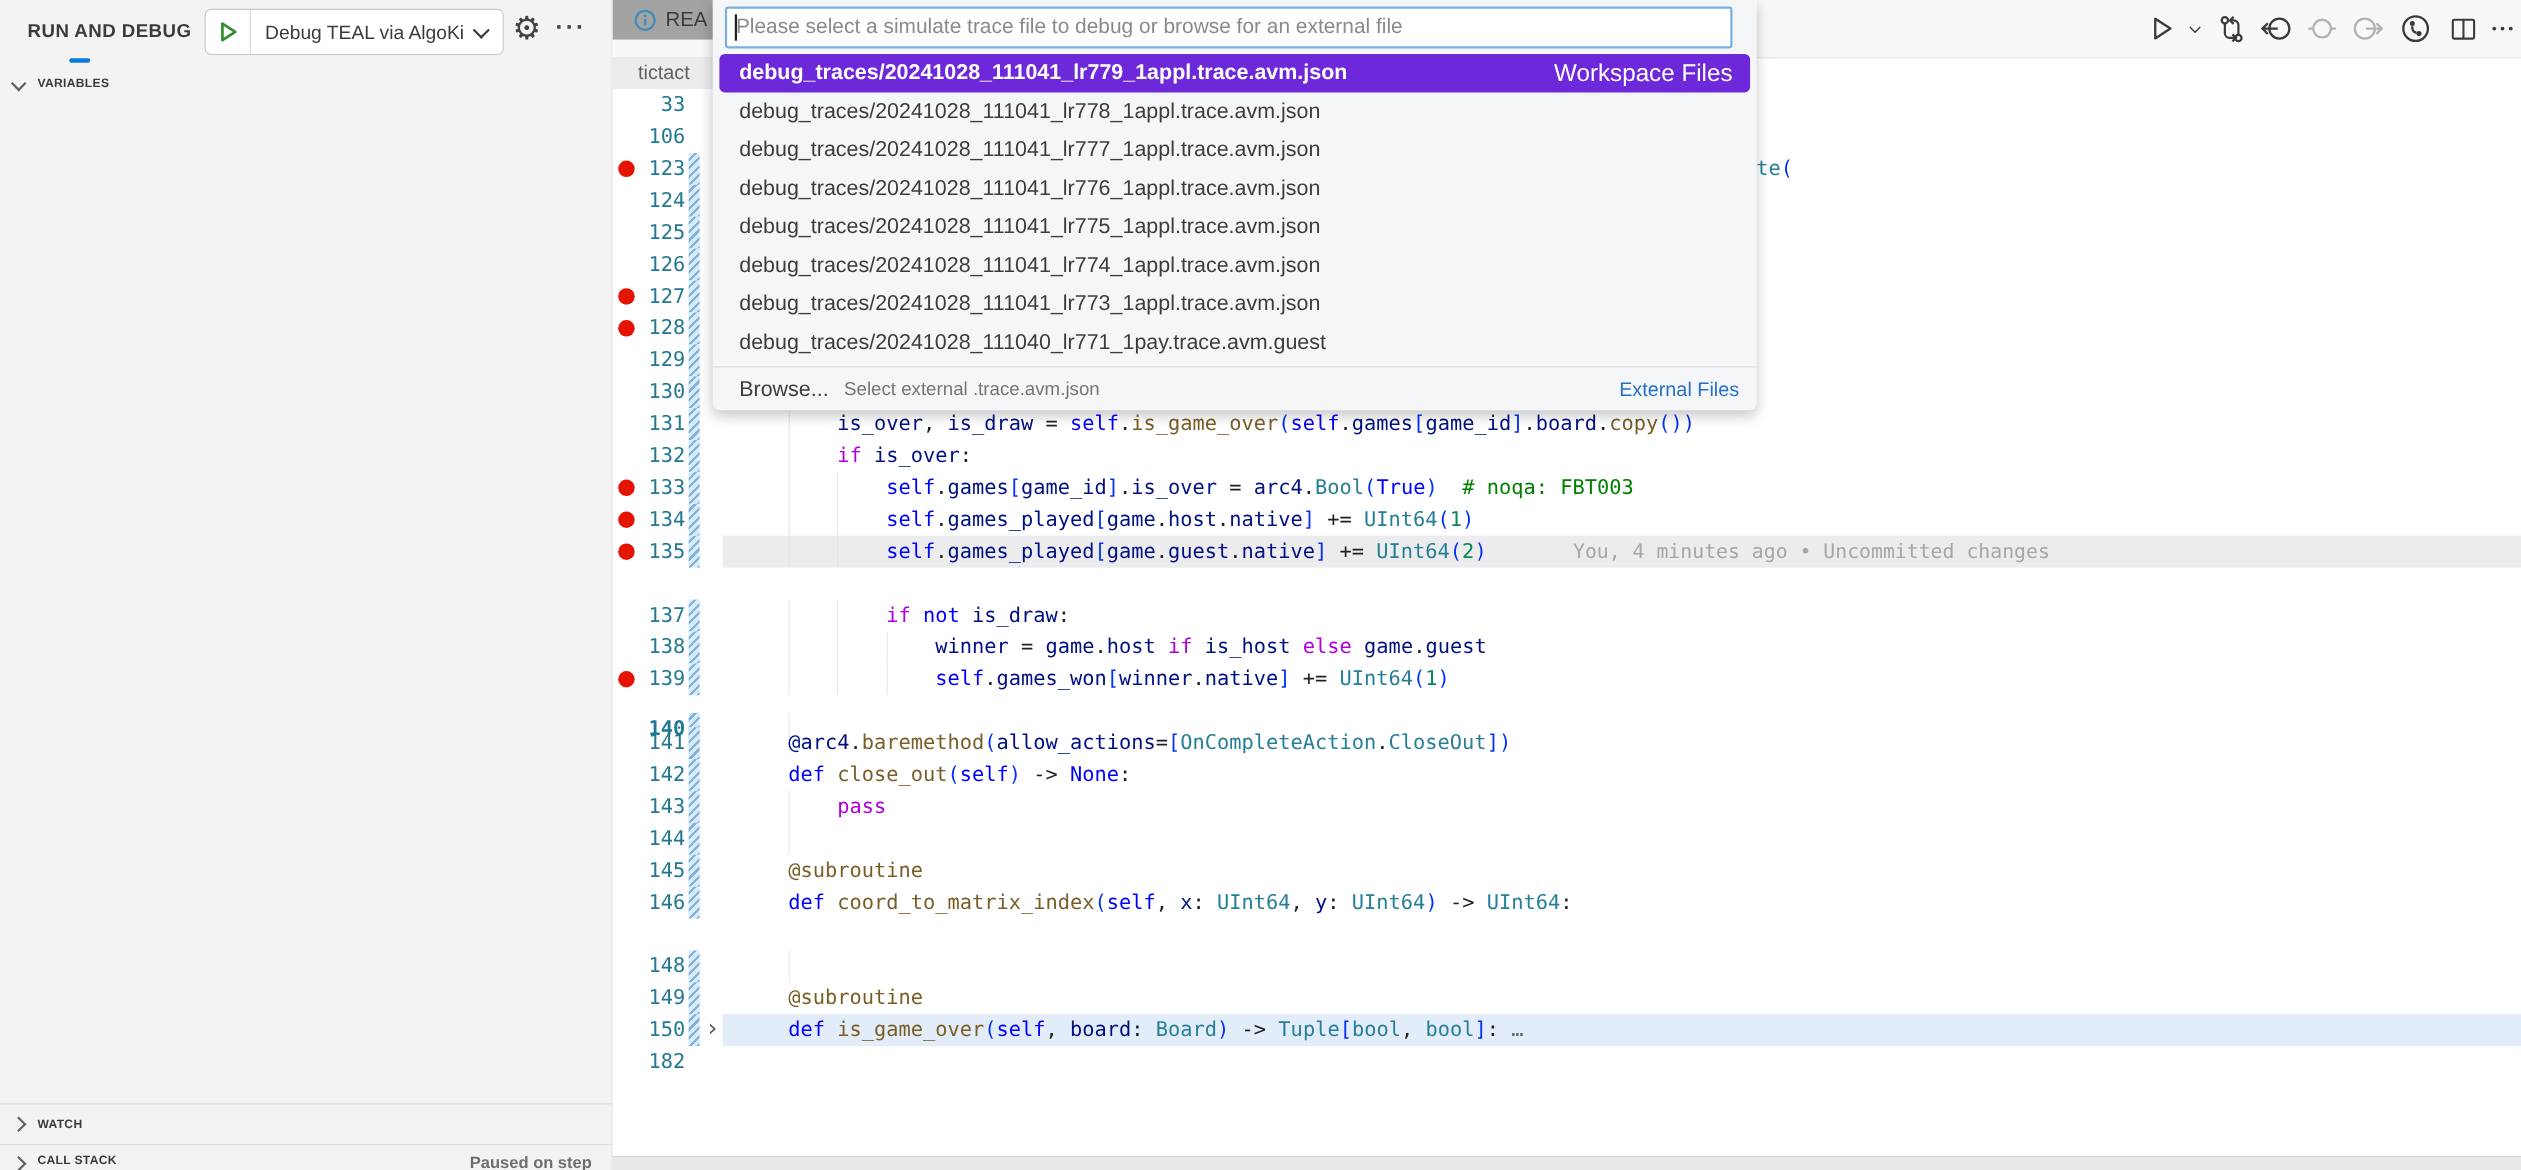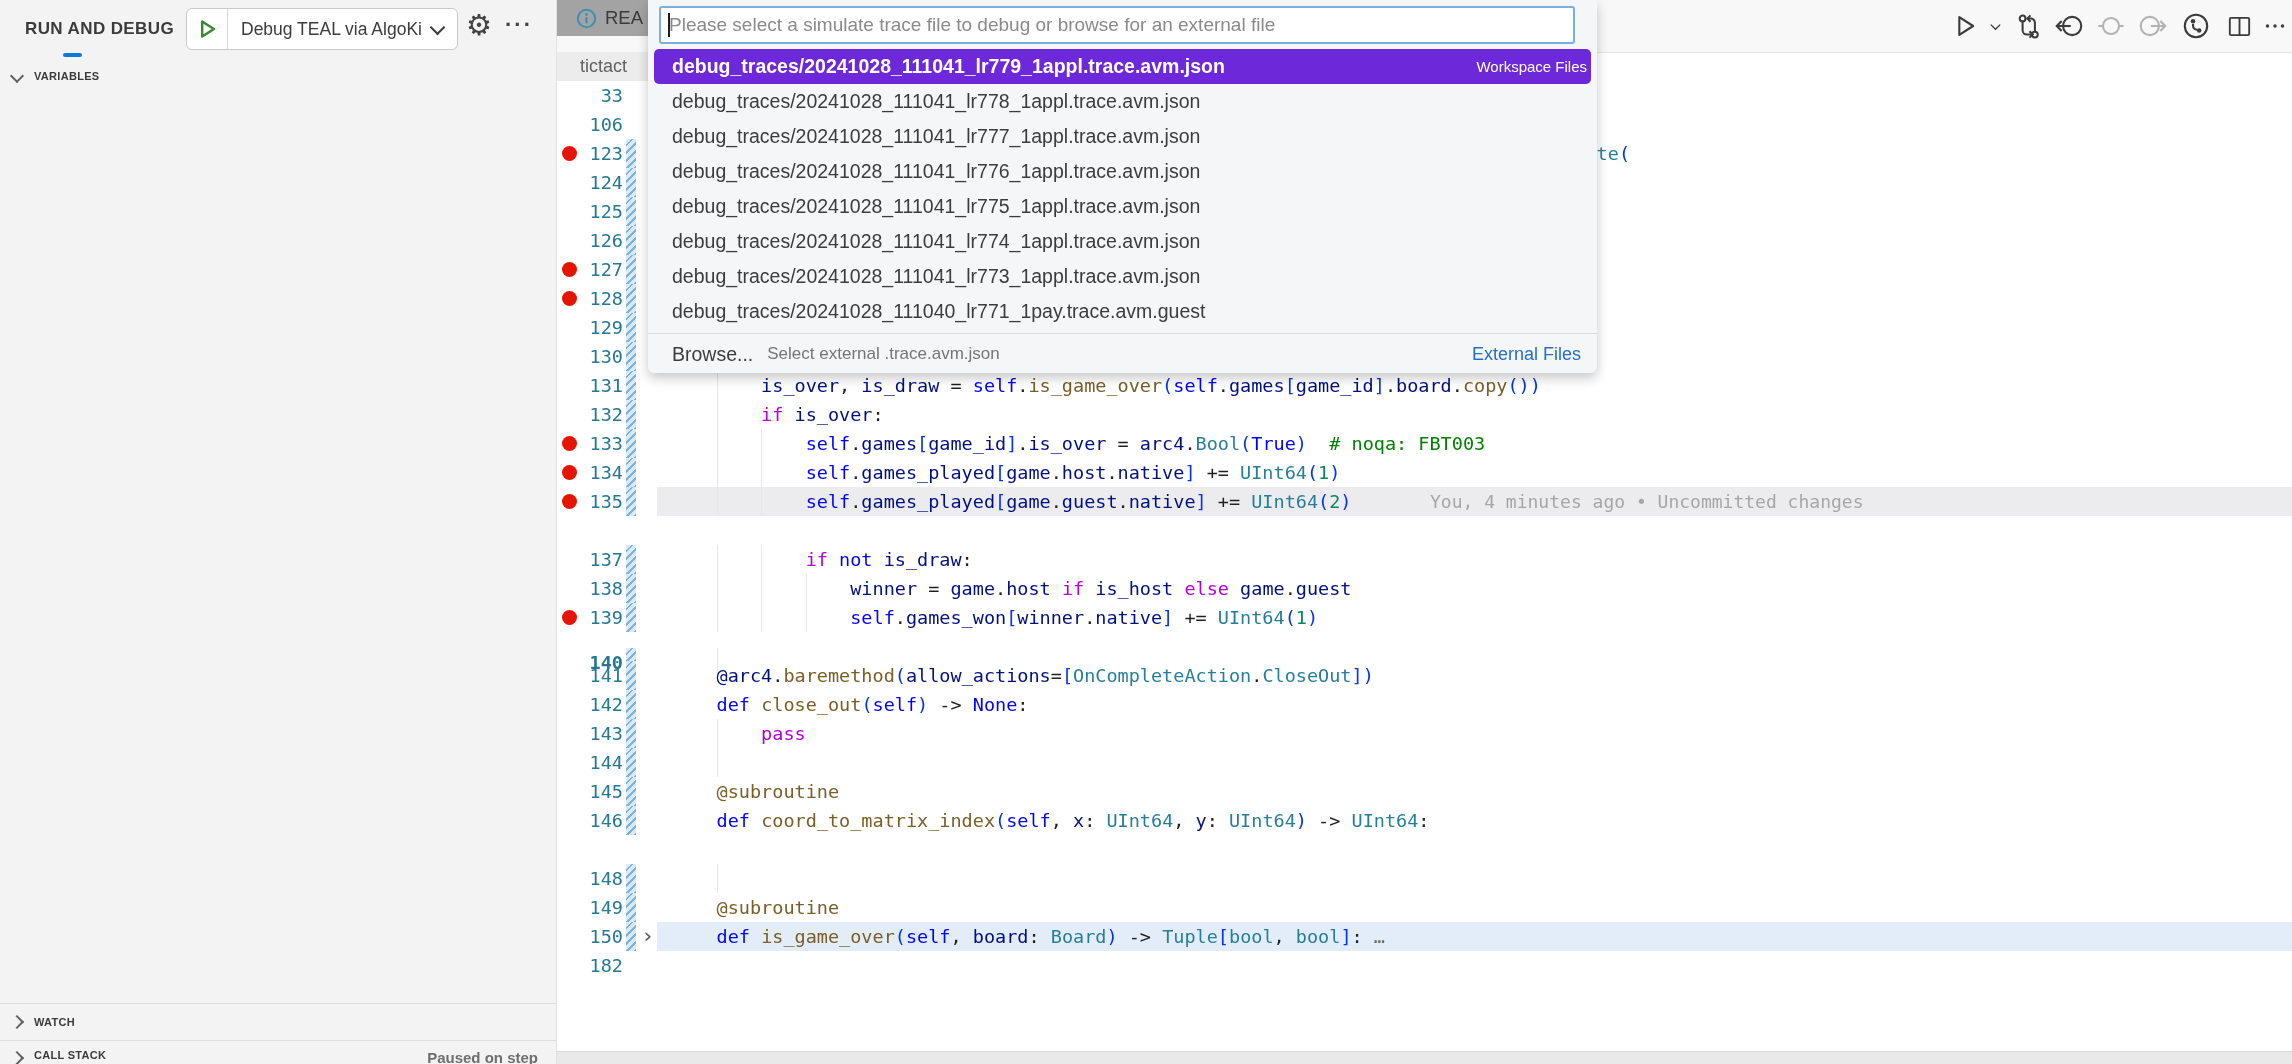--- a/index.html
+++ b/index.html
@@ -65,21 +65,21 @@
 
   
   .quickpick{position:absolute;left:648px;top:0;width:949px;height:373px;background:#f5f6f7;border-radius:0 0 6px 6px;box-shadow:0 5px 12px rgba(0,0,0,.22);z-index:50;}
   .qp-inputwrap{position:absolute;left:11px;top:6px;right:22px;height:38px;}
   .qp-input{width:100%;height:100%;box-sizing:border-box;border:2px solid #79afe2;border-radius:3px;background:#fff;padding:0 8px;font-size:19px;font-family:"Liberation Sans","DejaVu Sans",sans-serif;color:#1f1f1f;outline:none;}
   .qp-input::placeholder{color:#8a8a8a;}
   .qp-caret{position:absolute;left:9px;top:7px;width:2px;height:24px;background:#1f1f1f;}
   .qp-list{position:absolute;left:0;top:49px;width:100%;}
   .qp-item{position:relative;height:35px;display:flex;align-items:center;font-size:19.5px;color:#3c3c3c;cursor:pointer;}
   .qp-item .qlabel{margin-left:24px;white-space:nowrap;overflow:hidden;flex:1;}
-  .qp-item .qbadge{margin-right:4px;font-size:15px;}
+  .qp-item .qbadge{margin-right:16px;font-size:22px;}
   .qp-item.selected{margin:0 6px;border-radius:5px;color:#fff;font-weight:700;}
   .qp-item.selected .qlabel{margin-left:18px;}
   .qp-item.selected .qbadge{color:#fff;font-weight:400;}
   .qp-sep{position:absolute;left:0;top:333px;width:100%;height:1px;background:#dcdcdc;}
   .qp-browse{position:absolute;left:0;top:337px;width:100%;height:34px;display:flex;align-items:center;cursor:pointer;}
   .qp-browse .blabel{margin-left:24px;font-size:19.5px;color:#3c3c3c;}
   .qp-browse .bdesc{margin-left:14px;font-size:17px;color:#757575;}
   .qp-browse .bbadge{position:absolute;right:16px;font-size:18px;}
 
   svg{display:block;}

